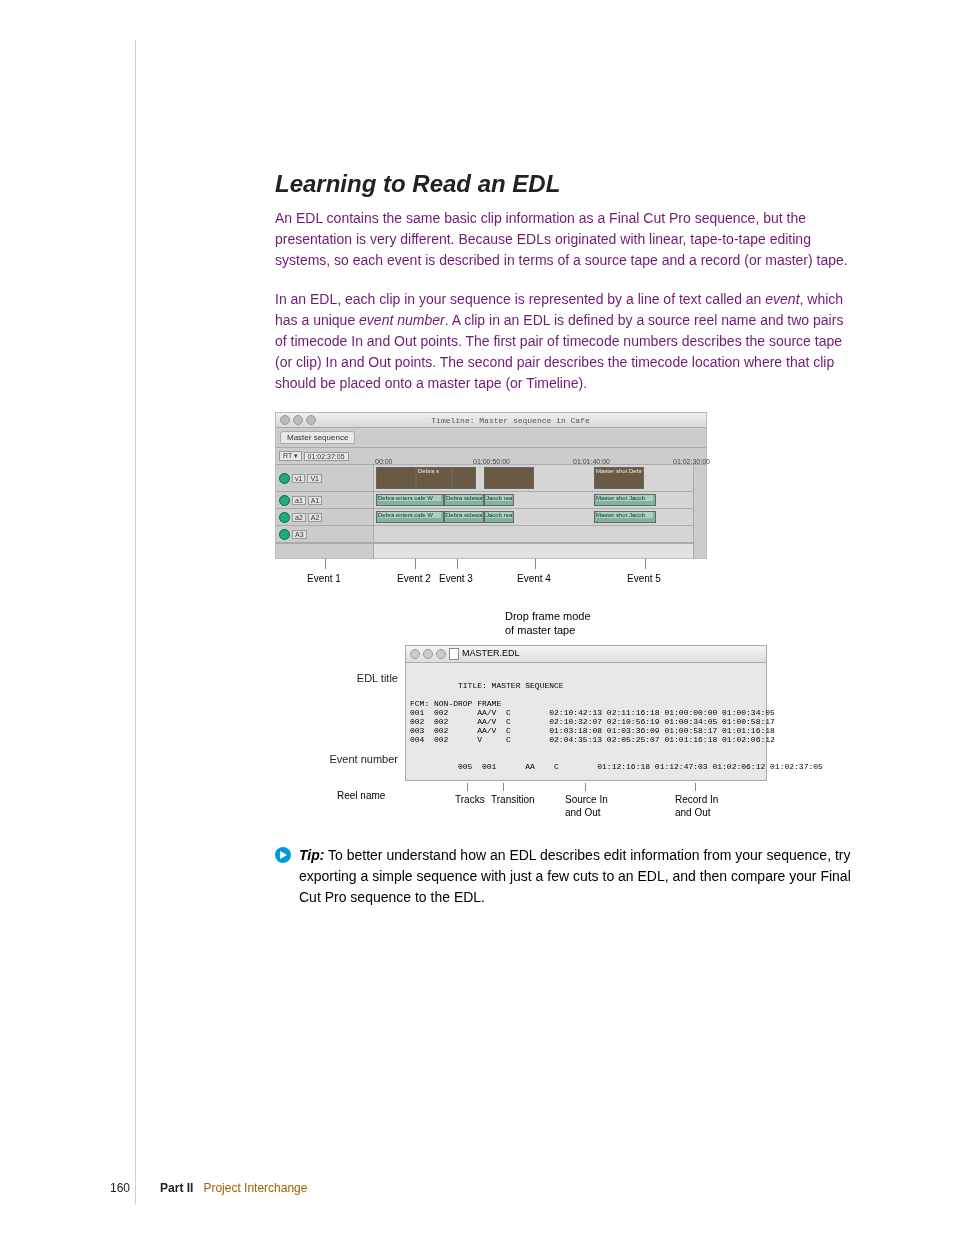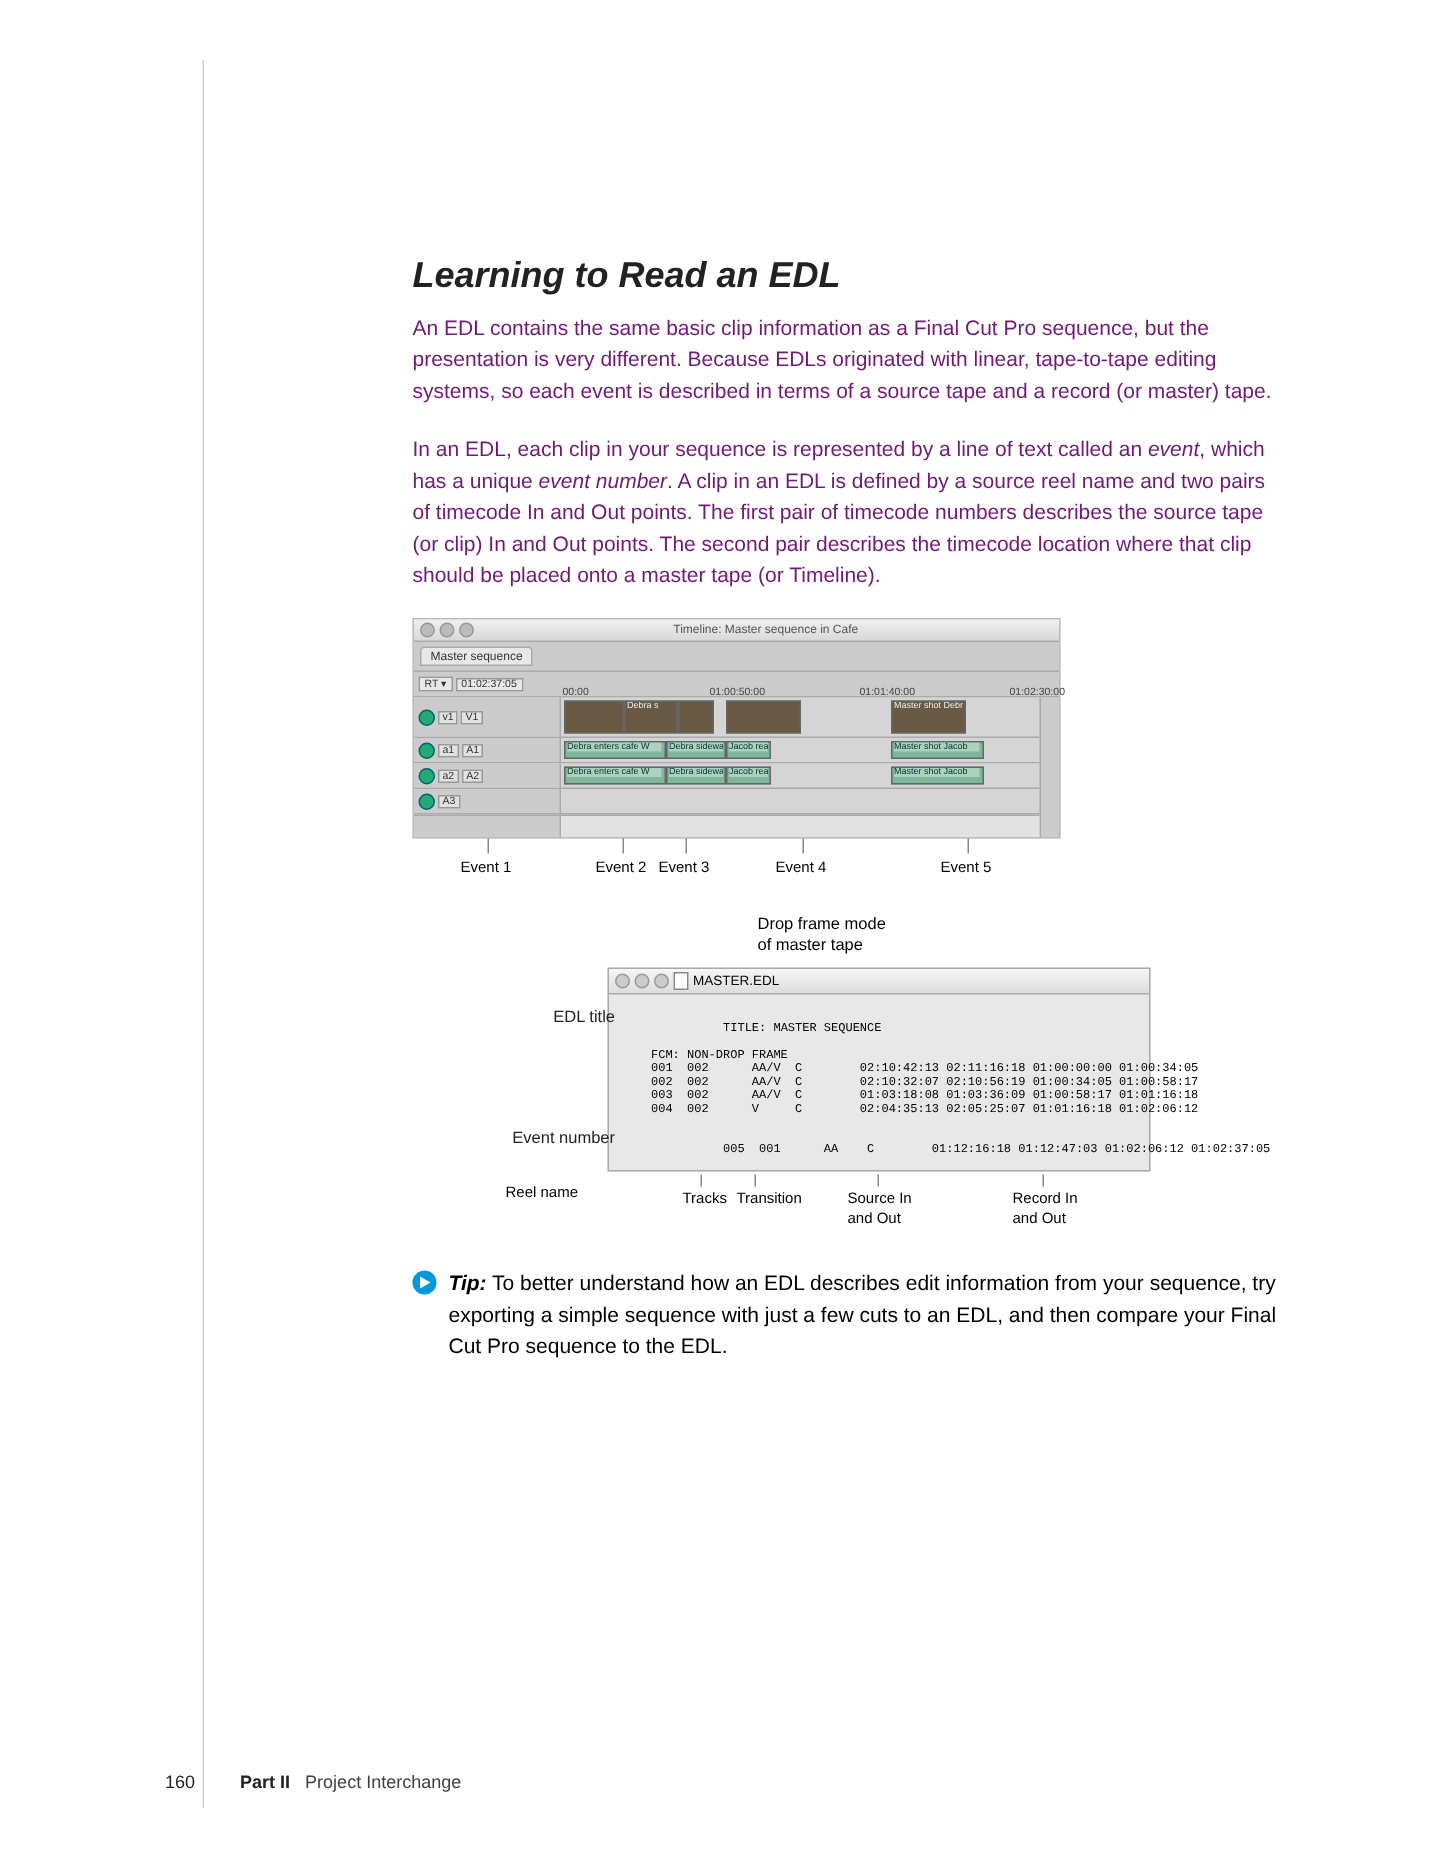--- a/index.html
+++ b/index.html
@@ -37,25 +37,26 @@
   
   .timeline {
     width: 430px;
     border: 1px solid #bbb;
     background: #ddd;
     position: relative;
     font-size: 8px;
     color: #333;
   }
   .tl-titlebar {
-    display:flex;align-items:flex-start;gap:3px;
+    display:flex;align-items:center;gap:3px;
     padding: 2px 4px;
     background: linear-gradient(#f0f0f0,#d8d8d8);
     border-bottom:1px solid #aaa;
     font-size:8px;
+    font-family:Liberation Mono, monospace;
   }
   .tl-titlebar .dot {width:8px;height:8px;border-radius:50%;background:#bbb;border:1px solid #999;}
   .tl-titlebar .title {flex:1;text-align:center;color:#555;}
   .tl-tabs {padding:3px 4px;background:#ccc;border-bottom:1px solid #aaa;}
   .tl-tab {display:inline-block;background:#e8e8e8;border:1px solid #aaa;border-radius:3px 3px 0 0;padding:1px 6px;font-size:8px;}
   .tl-headrow {display:flex;background:#ccc;border-bottom:1px solid #aaa;height:16px;align-items:center;}
   .tl-left {width:94px;flex-shrink:0;display:flex;align-items:center;gap:2px;padding-left:3px;}
   .tl-rt {background:#e8e8e8;border:1px solid #999;font-size:7px;padding:0 3px;}
   .tl-tc {background:#e8e8e8;border:1px solid #999;font-size:7px;padding:0 3px;}
   .tl-ruler {flex:1;position:relative;font-size:7px;color:#444;}
@@ -85,34 +86,34 @@
   .edl-fig .drop-frame-label {font-size:11px;position:absolute;left:230px;top:-36px;line-height:1.3;}
   .edl-win {
     margin-left:130px;width:360px;
     border:1px solid #aaa;background:#e8e8e8;position:relative;
     font-family:"Courier New",monospace;font-size:8px;
   }
   .edl-title{display:flex;align-items:center;gap:3px;background:linear-gradient(#f6f6f6,#ddd);border-bottom:1px solid #aaa;padding:2px 4px;}
   .edl-title .dot{width:8px;height:8px;border-radius:50%;background:#ccc;border:1px solid #999;}
   .edl-title .t{flex:1;text-align:left;font-family:"Lucida Grande",sans-serif;font-size:9px;}
   .edl-title .doc-icon{display:inline-block;width:8px;height:10px;border:1px solid #888;background:#fff;margin-right:3px;vertical-align:middle;}
-  .edl-row{padding:0 16px;white-space:pre;margin-left:12px;}
+  .edl-row{padding:0 4px;white-space:pre;}
   .edl-lead{position:absolute;right:100%;margin-right:8px;font-family:"Lucida Grande",sans-serif;font-size:11px;text-align:right;white-space:nowrap;color:#222;}
   .edl-bottom-labels{position:relative;width:360px;margin-left:130px;height:44px;margin-top:2px;}
   .edl-bottom-labels .bl{position:absolute;font-size:10px;top:10px;text-align:left;line-height:1.3;}
   .edl-bottom-labels .btick{position:absolute;top:0;width:1px;height:8px;background:#888;}
   .tip-row{display:flex;gap:8px;margin-left:140px;align-items:flex-start;}
   .tip-icon{width:16px;height:16px;border-radius:50%;background:#0099e0;position:relative;flex-shrink:0;margin-top:2px;}
   .tip-icon::after{content:"";position:absolute;left:5px;top:4px;border-left:7px solid #fff;border-top:4px solid transparent;border-bottom:4px solid transparent;}
   .tip-text{font-size:14px;line-height:1.5;}
   .tip-text .bold{font-weight:600;font-style:italic;}
   .page-footer{position:absolute;left:110px;bottom:40px;display:flex;align-items:center;gap:30px;font-size:12px;}
   .page-footer .pg{color:#222;}
   .page-footer .pt{color:#222;font-weight:600;}
-  .page-footer .pi{color:#404040;}
+  .page-footer .pi{color:#a16207;}
   .margin-rule{position:absolute;left:135px;top:40px;bottom:30px;width:1px;background:#0066b3;opacity:.25;}
 </style>
 </head>
 <body>
 
 <div class="page">
   <div class="margin-rule"></div>
 
   <h2 class="section-title">Learning to Read an EDL</h2>
 

